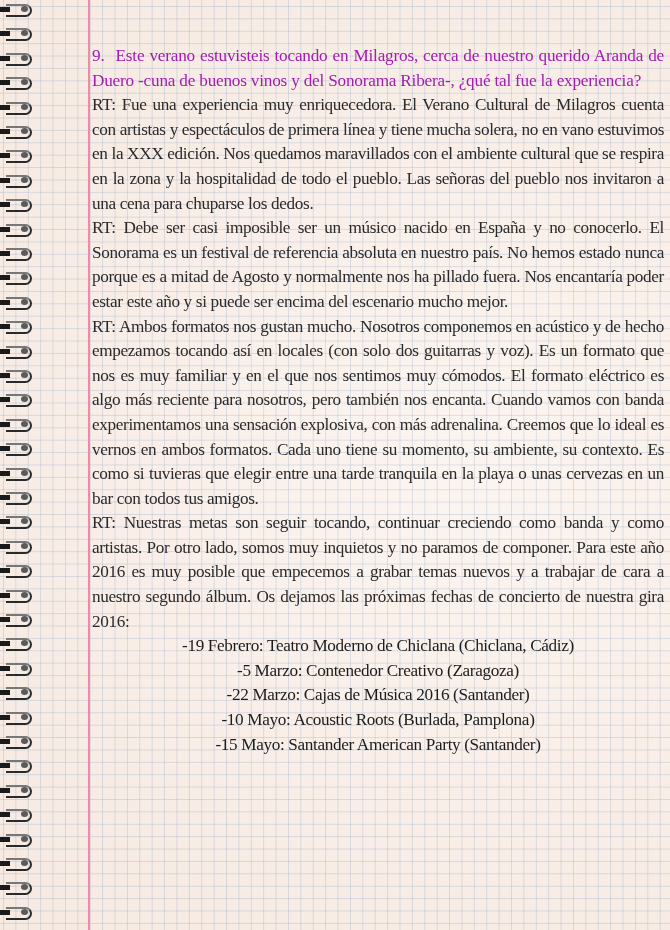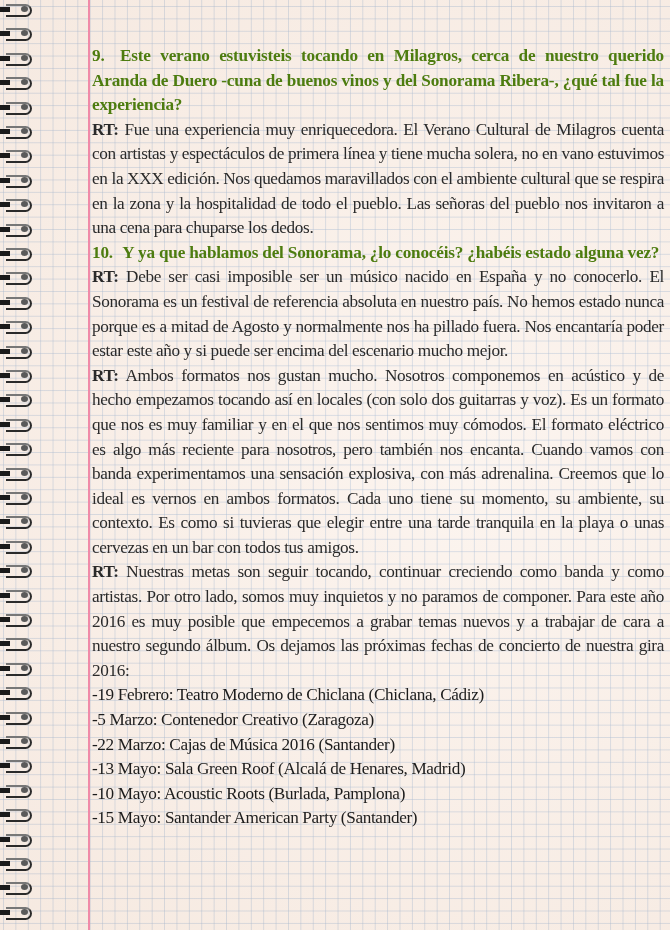--- a/index.html
+++ b/index.html
@@ -39,25 +39,25 @@
   .margin-line {
     position: absolute; left: 88px; top: 0; width: 1.5px; height: 930px;
     background: #f08aa8;
   }
   .content {
     position: absolute; left: 92px; top: 44px; width: 572px;
     font-size: 17.2px; line-height: 24.6px; color: #1c1c1c;
     letter-spacing: -0.35px;
   }
   .content p { margin: 0; text-align: justify; }
-  .q { font-weight: bold; color: #4d7c0f; letter-spacing: -0.2px; }
+  .q { font-weight: normal; color: #a21caf; letter-spacing: -0.2px; }
   .q span.num { margin-right: 6px; }
-  .rt { font-weight: bold; }
+  .rt { font-weight: normal; }
   .ans { color: #2a2a2a; }
-  .dates p { text-align: left; }
+  .dates p { text-align: center; }
 </style>
 </head>
 <body>
 
 <div class="page-shade"></div>
 
 <div class="spiral" id="spiral">
     <div class="coil" style="top: 4px;">
       <div class="bar"></div>
       <div class="loop"></div>
@@ -253,33 +253,31 @@
 <div class="margin-line"></div>
 
 <div class="content">
 
   <section>
     <p class="q"><span class="num">9.</span> <span>Este verano estuvisteis tocando en Milagros, cerca de nuestro querido Aranda de Duero -cuna de buenos vinos y del Sonorama Ribera-, ¿qué tal fue la experiencia?</span></p>
     <p class="ans"><span class="rt">RT:</span> <span>Fue una experiencia muy enriquecedora. El Verano Cultural de Milagros cuenta con artistas y espectáculos de primera línea y tiene mucha solera, no en vano estuvimos en la XXX edición. Nos quedamos maravillados con el ambiente cultural que se respira en la zona y la hospitalidad de todo el pueblo. Las señoras del pueblo nos invitaron a una cena para chuparse los dedos.</span></p>
   </section>
 
   <section>
-    <p class="q"><span class="num">10.</span> <span>Y ya que hablamos del Sonorama, ¿lo conocéis? ¿habéis estado alguna vez?</span></p>
     <p class="ans"><span class="rt">RT:</span> <span>Debe ser casi imposible ser un músico nacido en España y no conocerlo. El Sonorama es un festival de referencia absoluta en nuestro país. No hemos estado nunca porque es a mitad de Agosto y normalmente nos ha pillado fuera. Nos encantaría poder estar este año y si puede ser encima del escenario mucho mejor.</span></p>
   </section>
 
   <section>
     <p class="ans"><span class="rt">RT:</span> <span>Ambos formatos nos gustan mucho. Nosotros componemos en acústico y de hecho empezamos tocando así en locales (con solo dos guitarras y voz). Es un formato que nos es muy familiar y en el que nos sentimos muy cómodos. El formato eléctrico es algo más reciente para nosotros, pero también nos encanta. Cuando vamos con banda experimentamos una sensación explosiva, con más adrenalina. Creemos que lo ideal es vernos en ambos formatos. Cada uno tiene su momento, su ambiente, su contexto. Es como si tuvieras que elegir entre una tarde tranquila en la playa o unas cervezas en un bar con todos tus amigos.</span></p>
   </section>
 
   <section>
     <p class="ans"><span class="rt">RT:</span> <span>Nuestras metas son seguir tocando, continuar creciendo como banda y como artistas. Por otro lado, somos muy inquietos y no paramos de componer.  Para este año 2016 es muy posible que empecemos a grabar temas nuevos y a trabajar de cara a nuestro segundo álbum. Os dejamos las próximas fechas de concierto de nuestra gira 2016:</span></p>
   </section>
 
   <div class="dates">
     <p>-19 Febrero: Teatro Moderno de Chiclana (Chiclana, Cádiz)</p>
     <p>-5 Marzo: Contenedor Creativo (Zaragoza)</p>
     <p>-22 Marzo: Cajas de Música 2016 (Santander)</p>
-    <p>-13 Mayo: Sala Green Roof (Alcalá de Henares, Madrid)</p>
     <p>-10 Mayo: Acoustic Roots (Burlada, Pamplona)</p>
     <p>-15 Mayo: Santander American Party (Santander)</p>
   </div>
 </div>
 
 </body></html>

